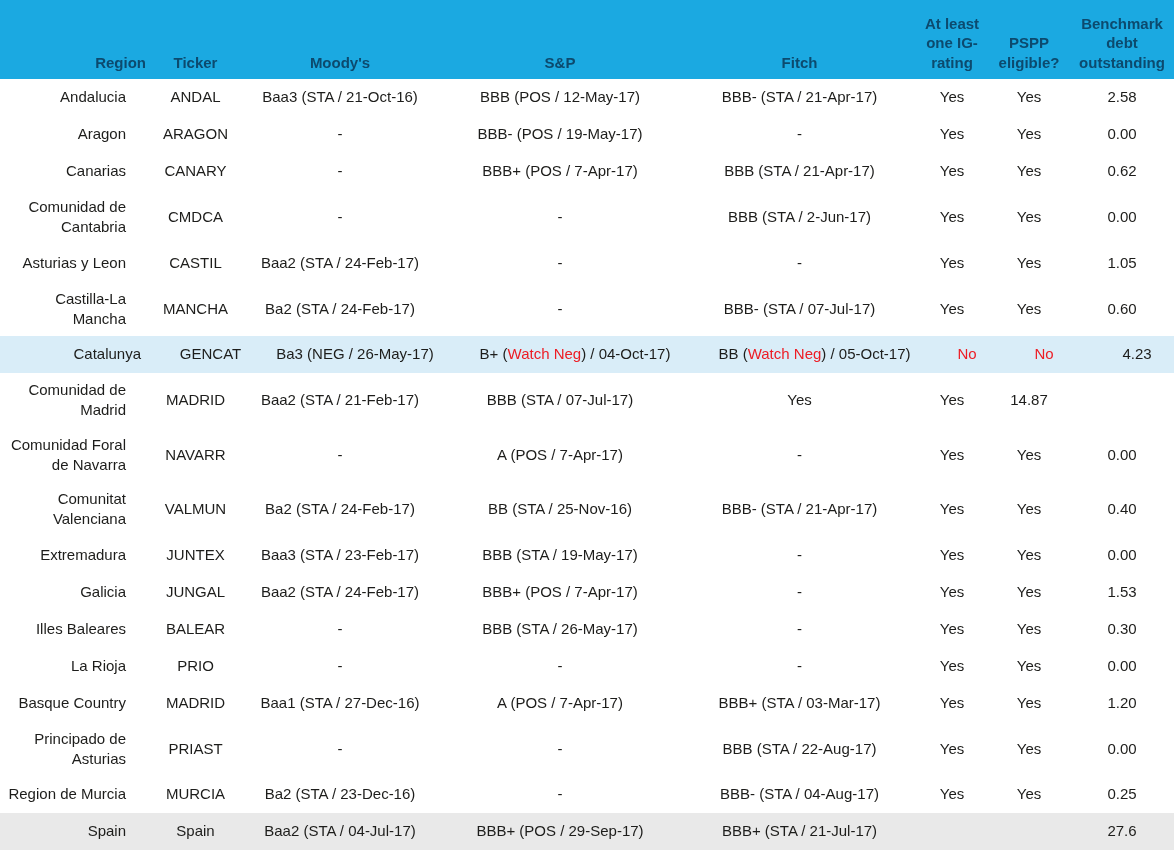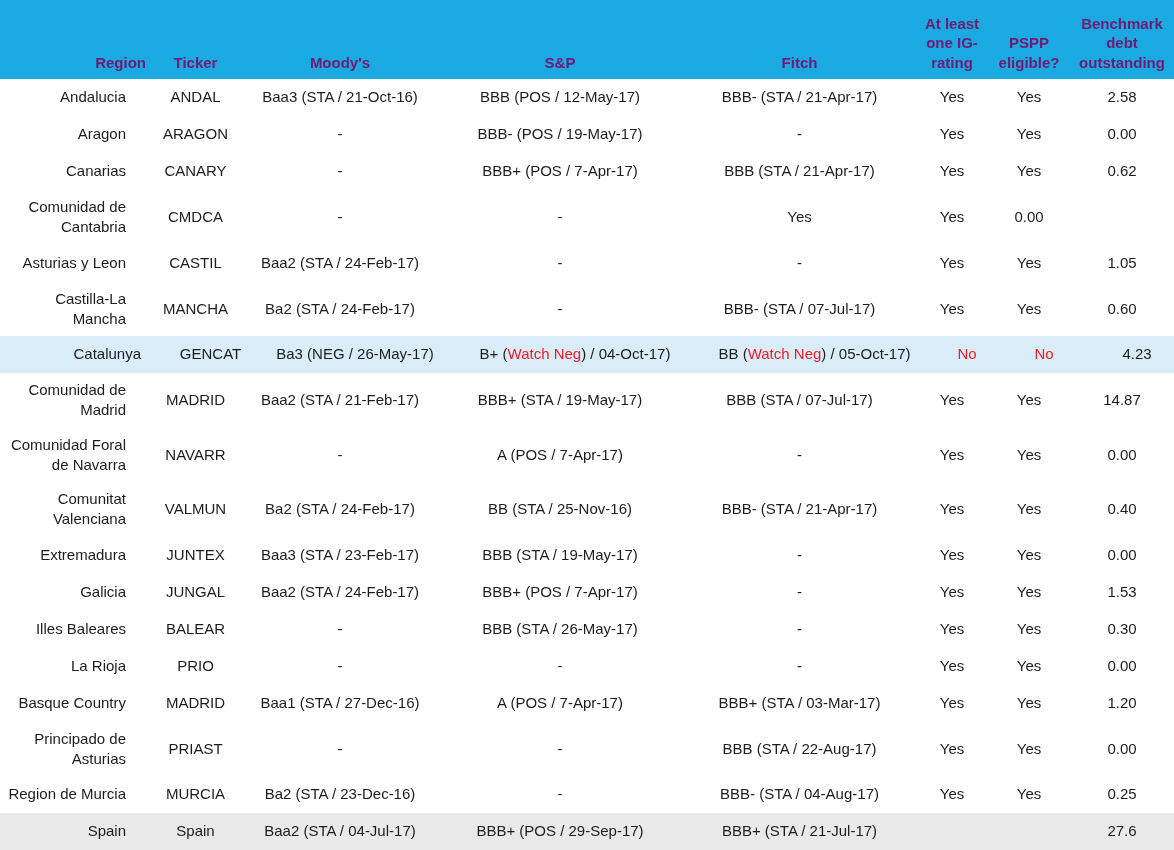--- a/index.html
+++ b/index.html
@@ -16,21 +16,21 @@
     display:grid;
     grid-template-columns:148px 95px 194px 246px 233px 72px 82px 104px;
   }
   
   .thead{
     background:var(--header-bg,#1ba9e1);
     height:79px;
     align-items:end;
   }
   .hcell{
-    color:#701a75;
+    color:#0c4a6e;
     font-weight:bold;
     text-align:center;
     line-height:1.3;
     padding:0 2px 7px 2px;
   }
   .hcell.region{text-align:right;padding-left:6px;}
   
   .row{
     align-items:center;
     min-height:37px;
@@ -95,20 +95,21 @@
         <div class="cell fitch">BBB (STA / 21-Apr-17)</div>
         <div class="cell ig">Yes</div>
         <div class="cell pspp">Yes</div>
         <div class="cell debt">0.62</div>
       </div>
       <div class="grid row">
         <div class="cell region">Comunidad de Cantabria</div>
         <div class="cell ticker">CMDCA</div>
         <div class="cell moodys">-</div>
         <div class="cell sp">-</div>
+        <div class="cell fitch">BBB (STA / 2-Jun-17)</div>
         <div class="cell ig">Yes</div>
         <div class="cell pspp">Yes</div>
         <div class="cell debt">0.00</div>
       </div>
       <div class="grid row">
         <div class="cell region">Asturias y Leon</div>
         <div class="cell ticker">CASTIL</div>
         <div class="cell moodys">Baa2 (STA / 24-Feb-17)</div>
         <div class="cell sp">-</div>
         <div class="cell fitch">-</div>
@@ -133,21 +134,20 @@
         <div class="cell sp">B+ (<span class="red">Watch Neg</span>) / 04-Oct-17)</div>
         <div class="cell fitch">BB (<span class="red">Watch Neg</span>) / 05-Oct-17)</div>
         <div class="cell ig"><span class="red bold">No</span></div>
         <div class="cell pspp"><span class="red bold">No</span></div>
         <div class="cell debt">4.23</div>
       </div>
       <div class="grid row">
         <div class="cell region">Comunidad de Madrid</div>
         <div class="cell ticker">MADRID</div>
         <div class="cell moodys">Baa2 (STA / 21-Feb-17)</div>
-        <div class="cell sp">BBB+ (STA / 19-May-17)</div>
         <div class="cell fitch">BBB (STA / 07-Jul-17)</div>
         <div class="cell ig">Yes</div>
         <div class="cell pspp">Yes</div>
         <div class="cell debt">14.87</div>
       </div>
       <div class="grid row">
         <div class="cell region">Comunidad Foral de Navarra</div>
         <div class="cell ticker">NAVARR</div>
         <div class="cell moodys">-</div>
         <div class="cell sp">A (POS / 7-Apr-17)</div>

